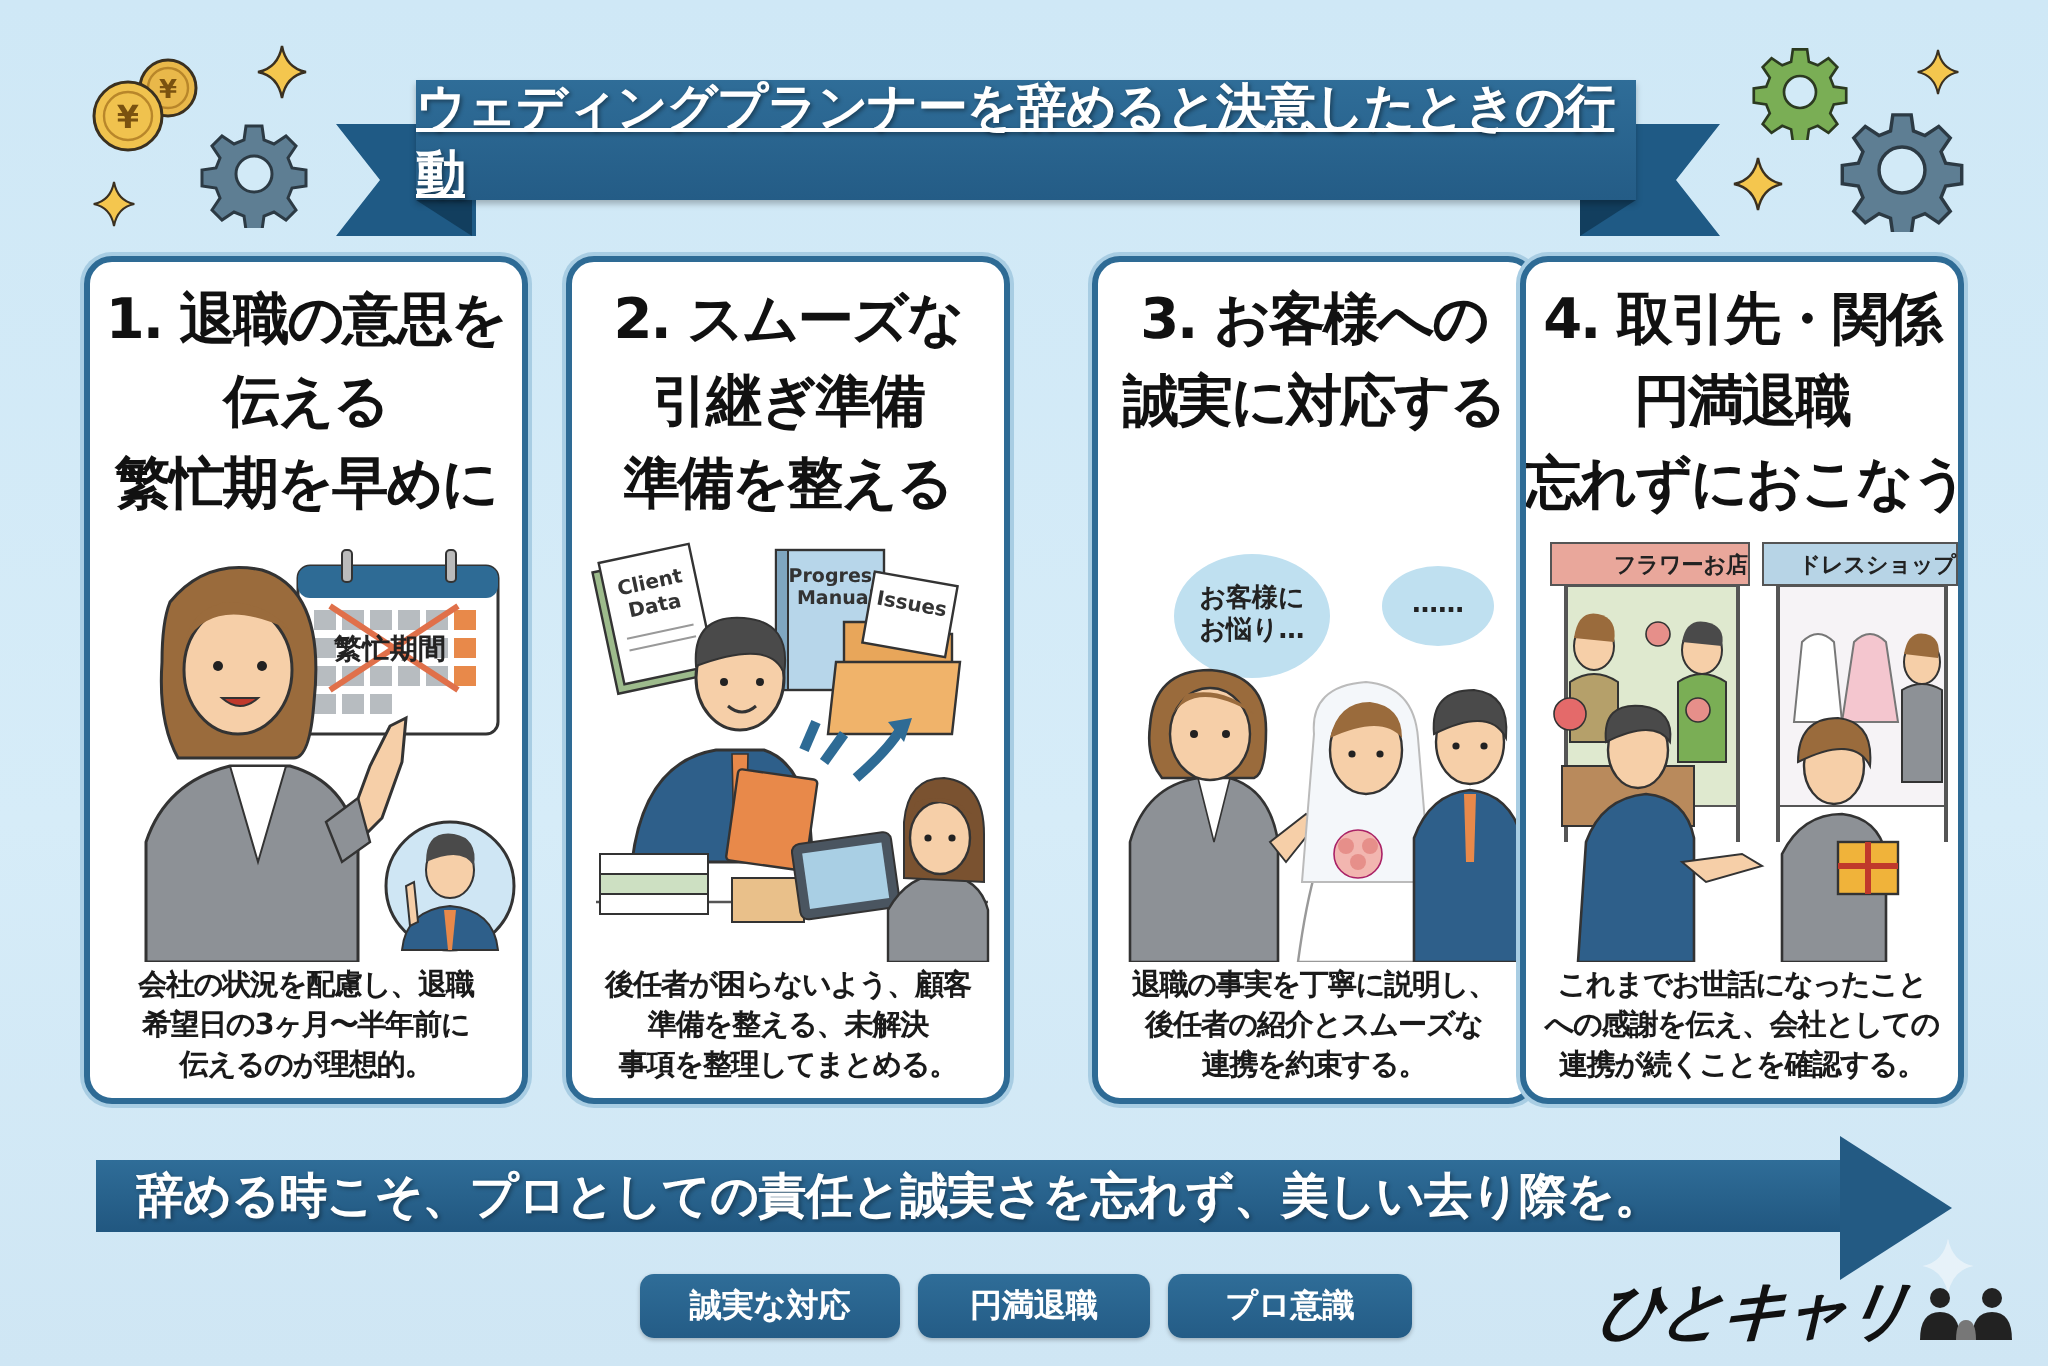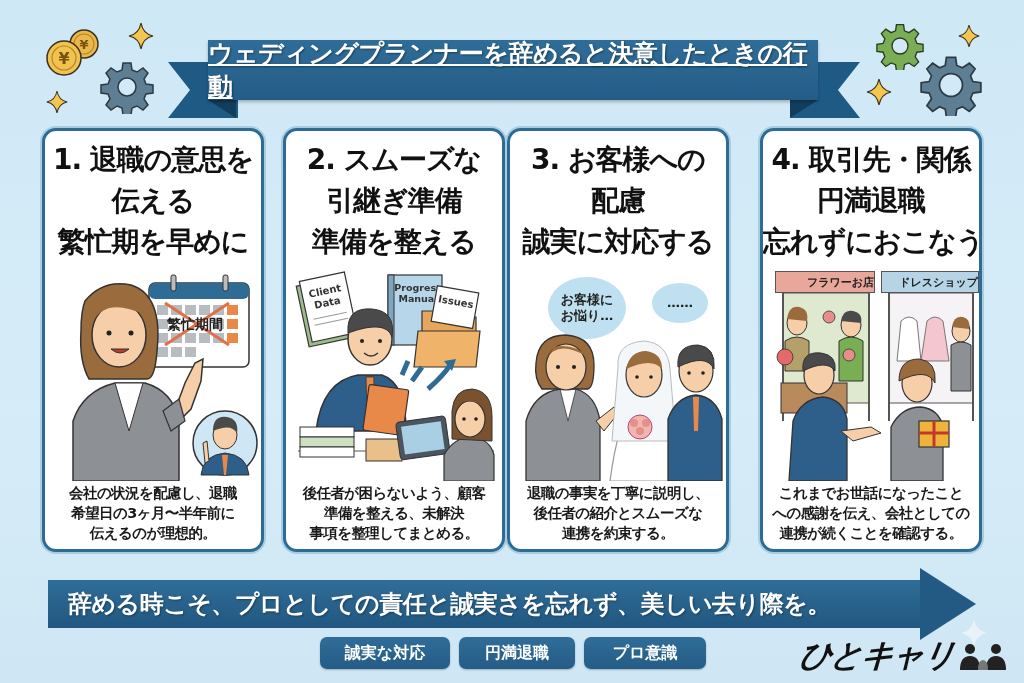--- a/index.html
+++ b/index.html
@@ -46,21 +46,21 @@
   .card-illus { position: absolute; left: 8px; right: 8px; top: 140px; height: 210px; }
   .card-desc {
     position: absolute; left: 4px; right: 4px; bottom: 6px;
     text-align: center; font-weight: bold; color: #1a1a1a;
     font-size: 14.5px; line-height: 20px; letter-spacing: -0.6px;
   }
   .card-desc div { white-space: nowrap; }
 
   
   .arrow-body {
-    position: absolute; left: 48px; top: 580px; width: 880px; height: 48px;
+    position: absolute; left: 48px; top: 580px; width: 880px; height: 36px;
     background: linear-gradient(180deg, #2f6d98 0%, #215780 100%);
     display: flex; align-items: center; padding-left: 20px;
   }
   .arrow-head {
     position: absolute; left: 920px; top: 568px; width: 56px; height: 72px;
     background: #235a83;
     clip-path: polygon(0 0, 100% 50%, 0 100%);
   }
   .arrow-body span {
     color: #fff; font-size: 24px; font-weight: bold; letter-spacing: -0.5px;
@@ -288,24 +288,23 @@
         <circle cx="182" cy="148" r="1.8" fill="#222"></circle>
     </svg>
   </div>
   <div class="card-desc">
     <div>後任者が困らないよう、顧客</div>
     <div>準備を整える、未解決</div>
     <div>事項を整理してまとめる。</div>
   </div>
 </div>
 
-<div class="card" style="left:507px;">
+<div class="card" style="left:546px;">
   <div class="card-title">
     <div>3. お客様への</div>
-    <div>配慮</div>
     <div>誠実に対応する</div>
   </div>
   <div class="card-illus">
     <div class="bubble" style="left:30px;top:6px;width:78px;height:62px;">
       <span style="white-space:pre;">お客様に
 お悩り…</span>
     </div>
     <div class="bubble" style="left:134px;top:12px;width:56px;height:40px;">
       <span>……</span>
     </div>

